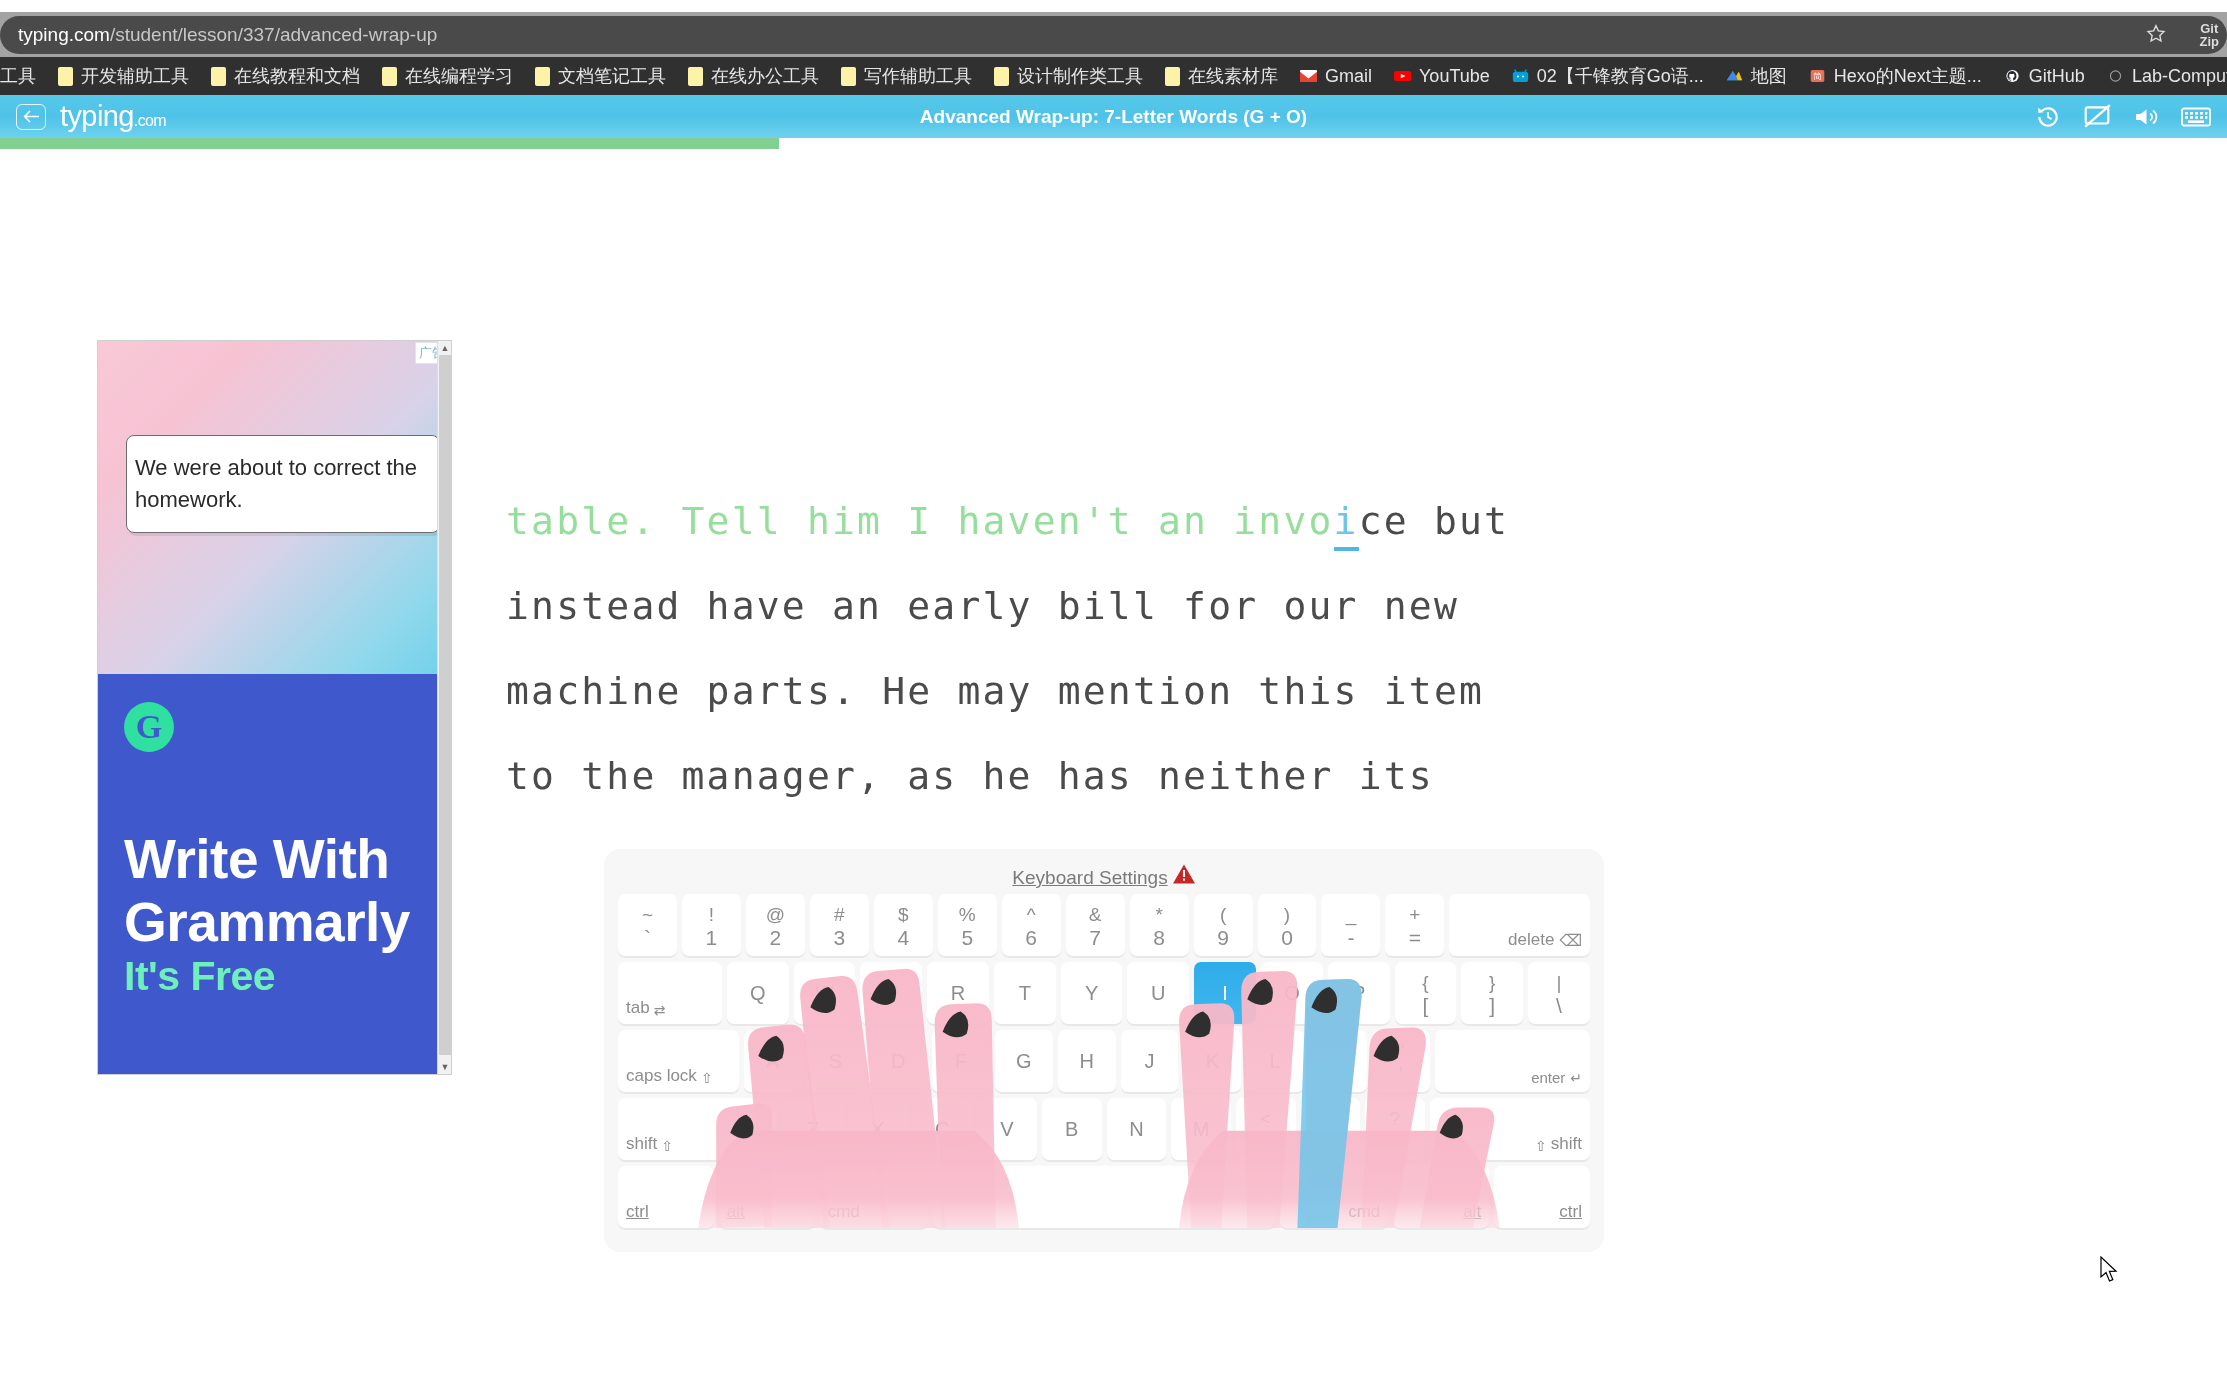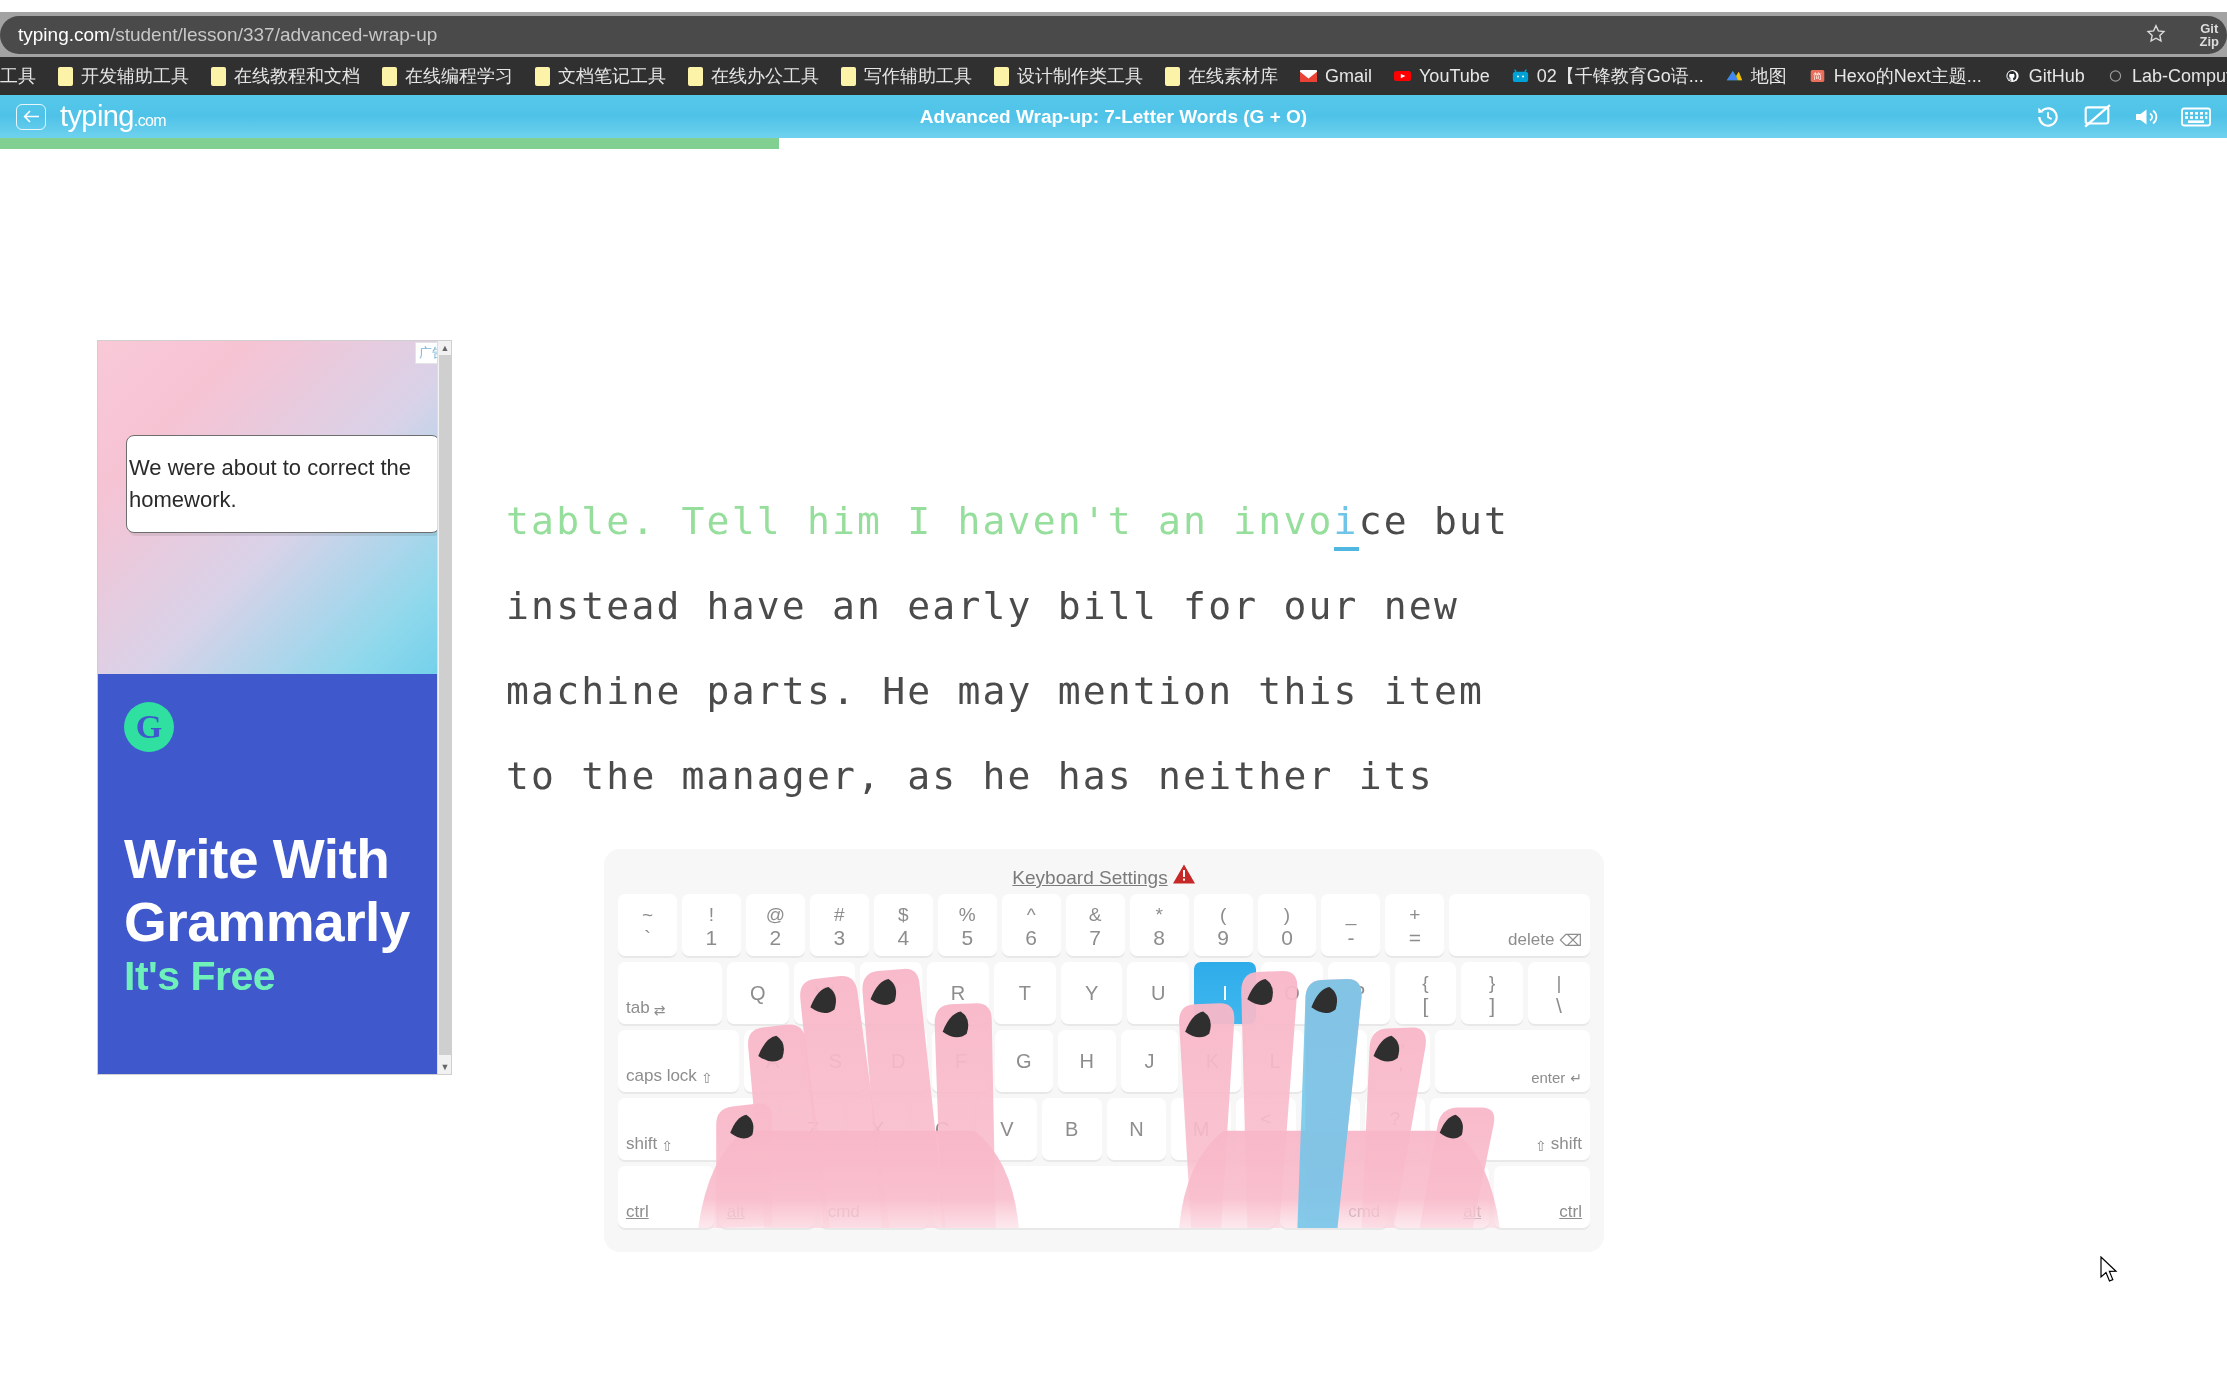--- a/index.html
+++ b/index.html
@@ -158,21 +158,21 @@
     background: #ffffff;
     padding: 1px 3px;
     border: 1px solid #e4e4e4;
   }
   .ad-quote {
     position: absolute; left: 28px; top: 94px;
     width: 314px;
     background: #fff;
     border: 1px solid #6d6d6d;
     border-radius: 8px;
-    padding: 16px 2px;
+    padding: 16px 8px;
     font-size: 22px;
     line-height: 1.45;
     color: #2a2a2a;
     box-shadow: 2px 3px 0 rgba(0,0,0,.08);
   }
   .ad-creative-bot {
     height: 400px;
     background: #3f58cc;
     padding: 28px 26px;
     position: relative;

